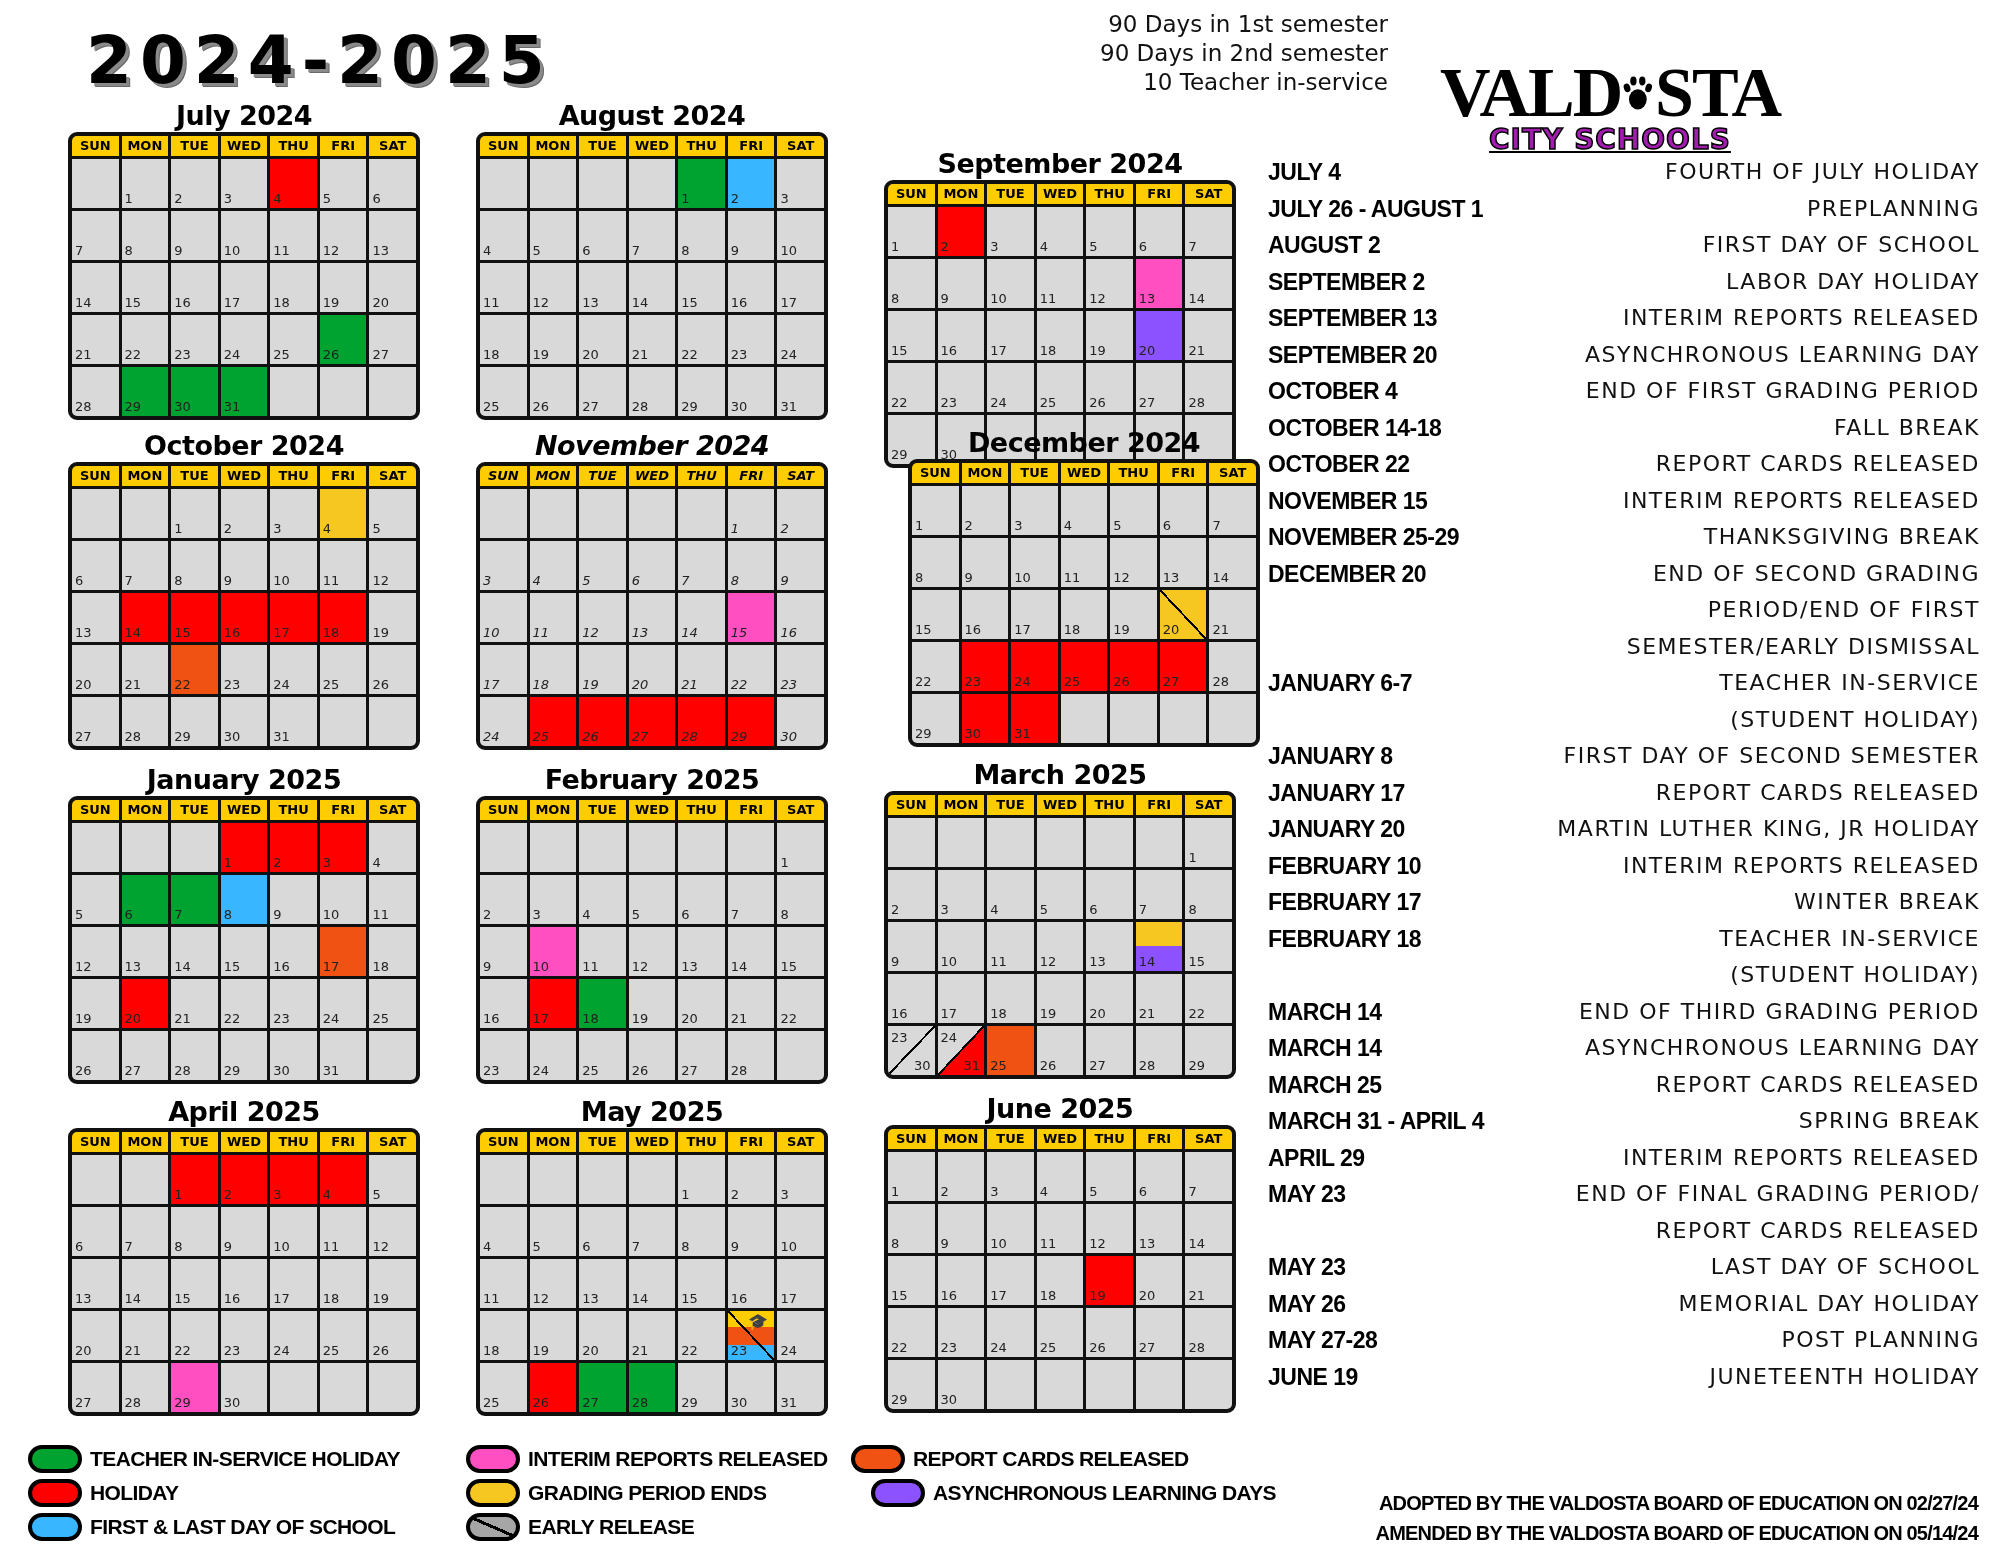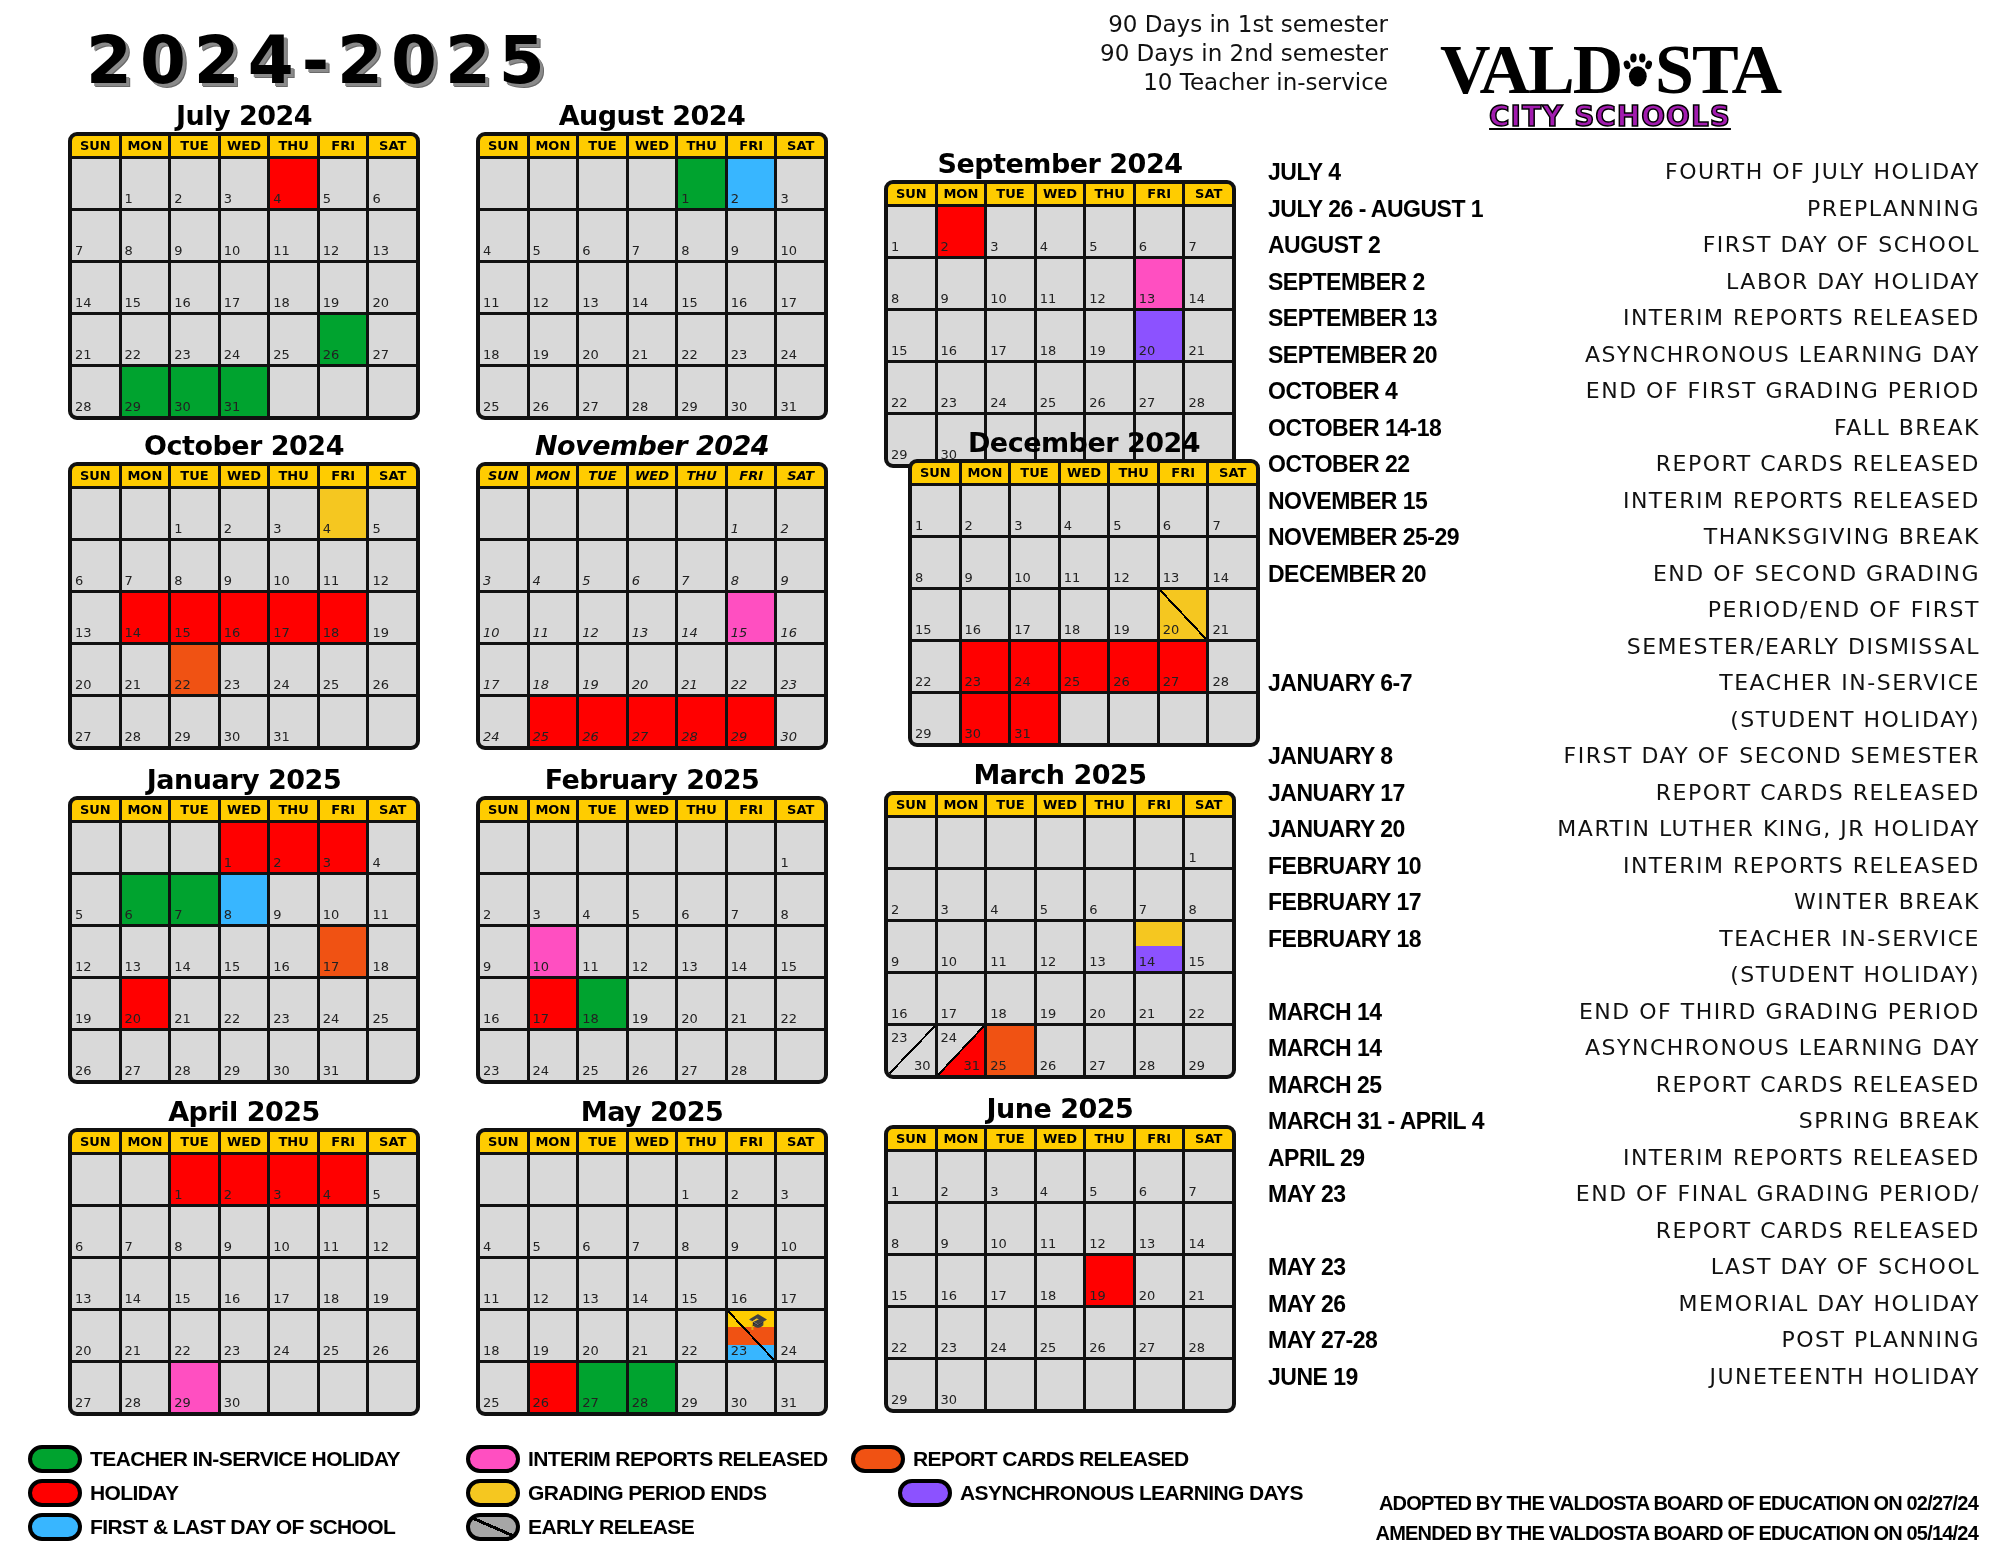--- a/index.html
+++ b/index.html
@@ -12,21 +12,21 @@
     letter-spacing: 8px; color: #000;
     text-shadow: 3px 3px 0 #8a8a8a, 4px 4px 0 #6a6a6a;
   }
   .stats {
     position: absolute; right: 612px; top: 10px; text-align: right;
     font-family: "DejaVu Sans", sans-serif; font-size: 23px; line-height: 29px; color: #111;
   }
   .logo { position: absolute; left: 1440px; top: 38px; width: 340px; text-align: center; }
   .logo-main {
     font-family: "Liberation Serif", serif; font-size: 70px; font-weight: bold;
-    letter-spacing: -2px; line-height: 64px; color: #000; display: flex; justify-content: center; align-items: center;
+    letter-spacing: -2px; line-height: 64px; color: #000; display: flex; justify-content: center; align-items: center; margin-top: 23px;
   }
   .logo-main .paw { display: inline-block; width: 50px; height: 56px; margin: 0 1px; }
   .logo-sub {
     font-family: "DejaVu Sans", sans-serif; font-size: 28px; font-weight: bold; letter-spacing: 1px;
     color: #a21caf; -webkit-text-stroke: 1.5px #000; line-height: 30px; text-decoration: underline;
   }
 
   .month { position: absolute; width: 352px; }
   .month-title {
     text-align: center; font-family: "DejaVu Sans", sans-serif; font-weight: bold;
@@ -1569,21 +1569,21 @@
       <span class="leg-label">GRADING PERIOD ENDS</span>
     </div>
     <div class="legend leg-item" style="left: 466px; top: 1510px;">
       <span class="swatch" style="background: linear-gradient(to left bottom, transparent calc(50% - 1.5px), rgb(0, 0, 0) calc(50% - 1.5px), rgb(0, 0, 0) calc(50% + 1.5px), transparent calc(50% + 1.5px)) rgb(166, 166, 166);"></span>
       <span class="leg-label">EARLY RELEASE</span>
     </div>
     <div class="legend leg-item" style="left: 851px; top: 1442px;">
       <span class="swatch" style="background: rgb(240, 82, 19);"></span>
       <span class="leg-label">REPORT CARDS RELEASED</span>
     </div>
-    <div class="legend leg-item" style="left: 898px; top: 1476px;">
+    <div class="legend leg-item" style="left: 871px; top: 1476px;">
       <span class="swatch" style="background: rgb(140, 82, 255);"></span>
       <span class="leg-label">ASYNCHRONOUS LEARNING DAYS</span>
     </div>
   </div>
 
 <div class="adopted">
   <div>ADOPTED BY THE VALDOSTA BOARD OF EDUCATION ON  02/27/24</div>
   <div>AMENDED BY THE VALDOSTA BOARD OF EDUCATION ON  05/14/24</div>
 </div>
 

